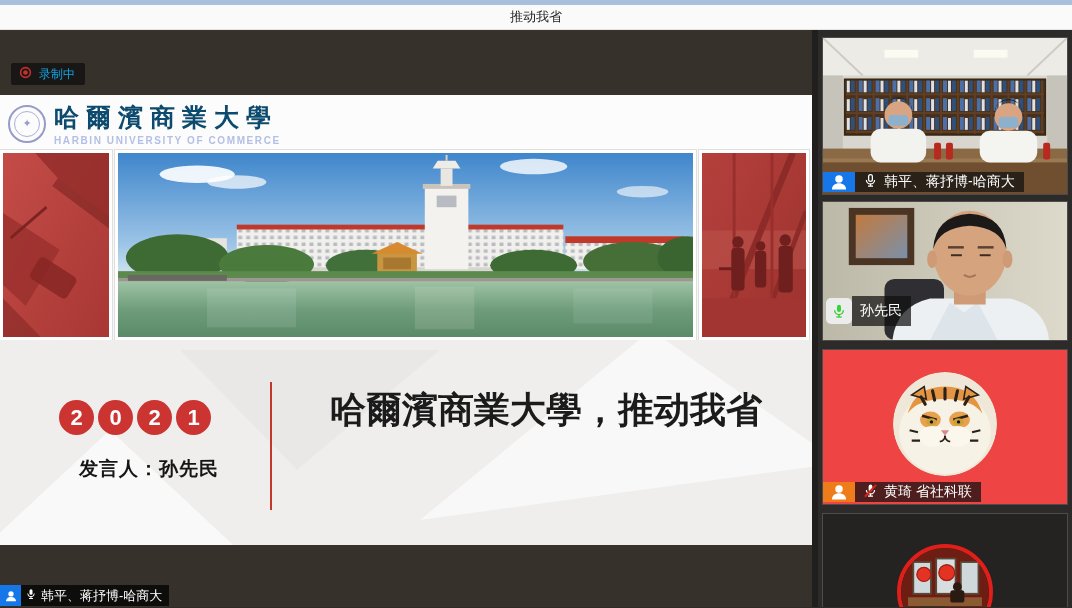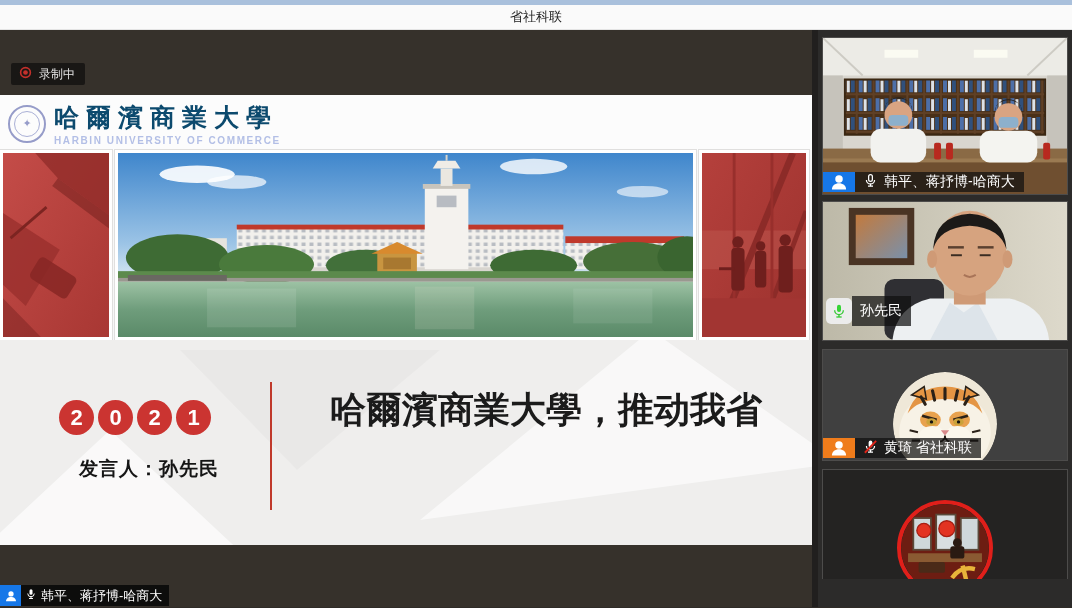--- a/index.html
+++ b/index.html
@@ -15,21 +15,21 @@
   
   .main { display:flex; height:577px; }
   .screenshare { position:relative; width:812px; height:100%; background:#36312b; overflow:hidden; }
   .sidebar { width:260px; height:100%; background:#2c2b2a; border-left:6px solid #211f1e;
              padding-top:7px; overflow:hidden; }
 
   
   .rec-badge { position:absolute; left:11px; top:33px; height:22px; z-index:5;
                display:flex; align-items:center; gap:7px; padding:0 10px 0 8px;
                background:rgba(23,21,19,0.92); border-radius:2px; }
-  .rec-badge .txt { color:#e5e5e5; font-size:12px; }
+  .rec-badge .txt { color:#0ea5e9; font-size:12px; }
 
   
   .slide { position:absolute; left:0; top:65px; width:812px; height:450px; background:#efeeed; overflow:hidden; }
   .slide-header { position:relative; height:55px; background:#fcfcfc; }
   .logo-row { position:absolute; left:8px; top:6px; display:flex; align-items:center; gap:8px; }
   .seal { width:38px; height:38px; border:2px solid #969cc9; border-radius:50%;
           display:flex; align-items:center; justify-content:center; color:#969cc9; }
   .seal .inner { width:26px; height:26px; border:1px solid #aab0d6; border-radius:50%;
                  display:flex; align-items:center; justify-content:center; font-size:11px; }
   .logo-txt .cn { font-family:"Liberation Serif", serif; font-size:25px; font-weight:bold;
@@ -69,21 +69,21 @@
   .chip-orange { background:#ef7c1b; }
   .screen-label .seg { display:flex; align-items:center; gap:4px; background:rgba(8,8,8,0.88);
                        padding:0 7px 0 4px; color:#fff; font-size:13px; white-space:nowrap; }
 
   
   .tile { position:relative; width:246px; margin:0 auto 6px auto; background:#1d1d1d;
           border:1px solid #4d4c4b; overflow:hidden; }
   .tile svg.scene { display:block; width:100%; height:100%; }
   .t1 { height:158px; }
   .t2 { height:140px; margin-bottom:8px; }
-  .t3 { height:112px; margin-bottom:8px; background:#404040; }
+  .t3 { height:156px; margin-bottom:8px; background:#ef4444; }
   .t4 { height:110px; background:#242322; border-bottom:none; }
 
   .tile-label { position:absolute; left:0; bottom:2px; display:flex; align-items:stretch; max-width:100%; }
   .tile-label .pchip { width:32px; display:flex; align-items:center; justify-content:center; }
   .tile-label .seg { display:flex; align-items:center; gap:6px; background:rgba(15,15,15,0.72);
                      padding:0 9px 0 8px; color:#fff; font-size:14px; white-space:nowrap; }
   .tile-label.small { bottom:14px; }
   .mic-chip { width:26px; height:26px; margin:2px 0 2px 3px; background:#ececec; border-radius:5px;
               display:flex; align-items:center; justify-content:center; }
 
@@ -92,21 +92,21 @@
   .avatar-tiger { top:22px; width:104px; height:104px; }
   .avatar-lantern { top:30px; width:96px; height:96px; border:4px solid #e01f1a; }
 </style>
 </head>
 <body>
 
 <div class="window">
 
   <div class="top-strip"></div>
   <div class="titlebar">
-    <span>省社科联</span>
+    <span>推动我省</span>
   </div>
 
   <div class="main">
 
     <div class="screenshare">
 
       <div class="rec-badge">
         <span>
           <svg width="13" height="13" viewBox="0 0 20 20">
             <circle cx="10" cy="10" r="7.5" fill="none" stroke="#c4302b" stroke-width="2.5"></circle>

